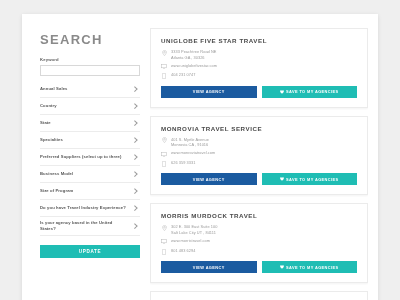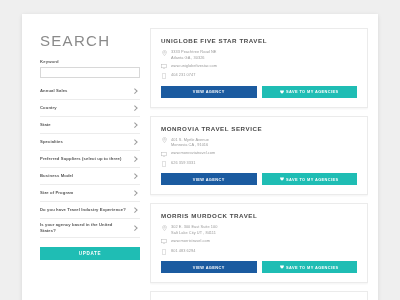--- a/index.html
+++ b/index.html
@@ -37,24 +37,24 @@
 
   
   #sidebar {
     width: 108px;
     flex: none;
     padding-left: 8px;
     padding-top: 6px;
   }
 
   #search-title {
-    font-size: 15px;
+    font-size: 13px;
     letter-spacing: 1.3px;
     color: #8a8a8a;
-    font-weight: 400;
+    font-weight: 700;
     margin-bottom: 10px;
   }
 
   .field-label {
     font-size: 4.2px;
     font-weight: bold;
     color: #5d5d5d;
     letter-spacing: 0.15px;
     margin-bottom: 3px;
   }

